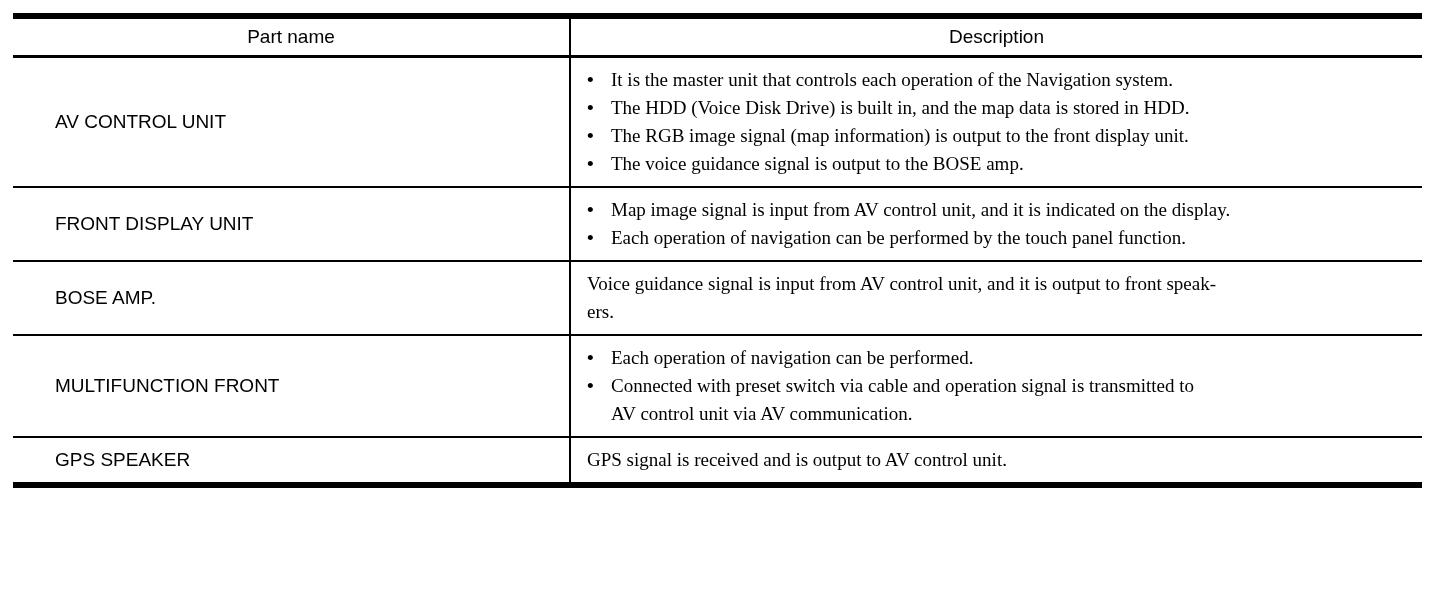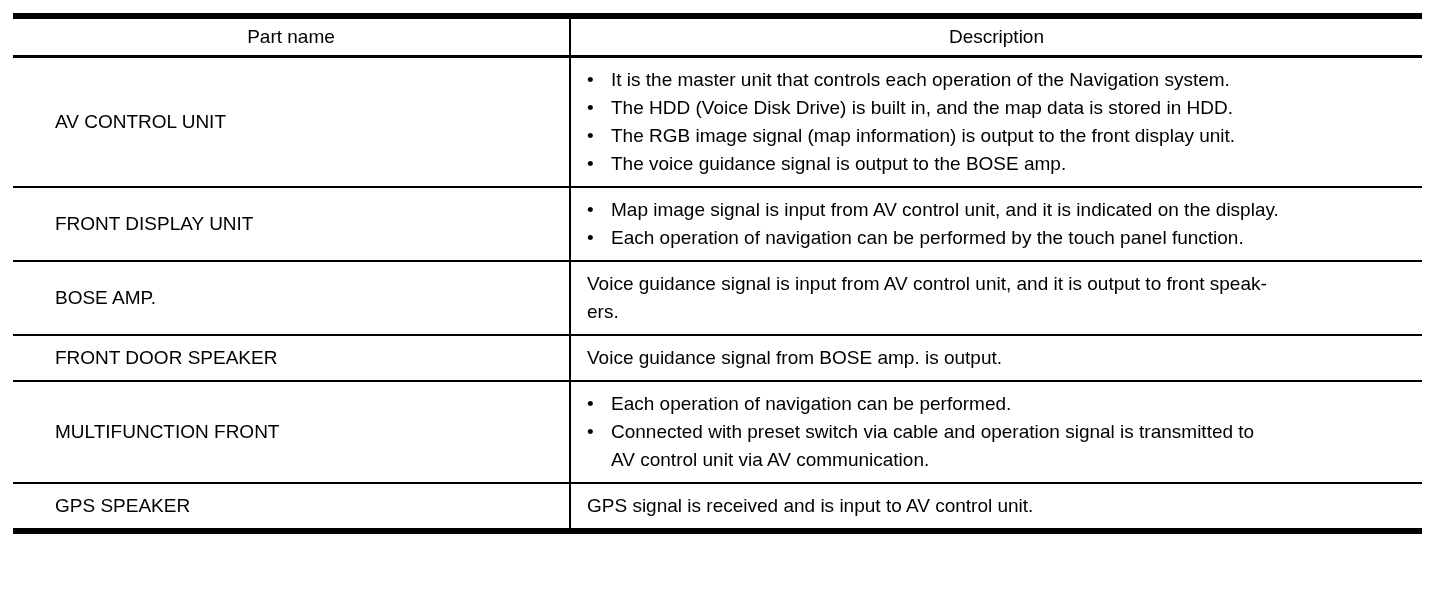--- a/index.html
+++ b/index.html
@@ -60,20 +60,21 @@
     display: flex;
     align-items: flex-start;
   }
   .bullet {
     flex: 0 0 24px;
     width: 24px;
     text-align: left;
   }
   .desc-text, .desc-plain {
     white-space: pre;
+    font-family: Liberation Serif, serif;
   }
 </style>
 </head>
 <body>
 
 <div class="page">
   <table class="parts">
     <colgroup>
       <col class="c-part">
       <col class="c-desc">
@@ -120,40 +121,34 @@
           </td>
         </tr>
         <tr>
           <td class="part-cell">BOSE AMP.</td>
           <td class="desc-cell">
             <div class="desc-plain">Voice guidance signal is input from AV control unit, and it is output to front speak-
 ers.</div>
           </td>
         </tr>
         <tr>
-          <td class="part-cell">FRONT DOOR SPEAKER</td>
-          <td class="desc-cell">
-            <div class="desc-plain">Voice guidance signal from BOSE amp. is output.</div>
-          </td>
-        </tr>
-        <tr>
           <td class="part-cell">MULTIFUNCTION FRONT</td>
           <td class="desc-cell">
             <div class="desc-line">
               <span class="bullet">•</span>
               <span class="desc-text">Each operation of navigation can be performed.</span>
             </div>
             <div class="desc-line">
               <span class="bullet">•</span>
               <span class="desc-text">Connected with preset switch via cable and operation signal is transmitted to
 AV control unit via AV communication.</span>
             </div>
           </td>
         </tr>
         <tr>
           <td class="part-cell">GPS SPEAKER</td>
           <td class="desc-cell">
-            <div class="desc-plain">GPS signal is received and is input to AV control unit.</div>
+            <div class="desc-plain">GPS signal is received and is output to AV control unit.</div>
           </td>
         </tr>
       </tbody>
   </table>
 </div>
 
 </body></html>

